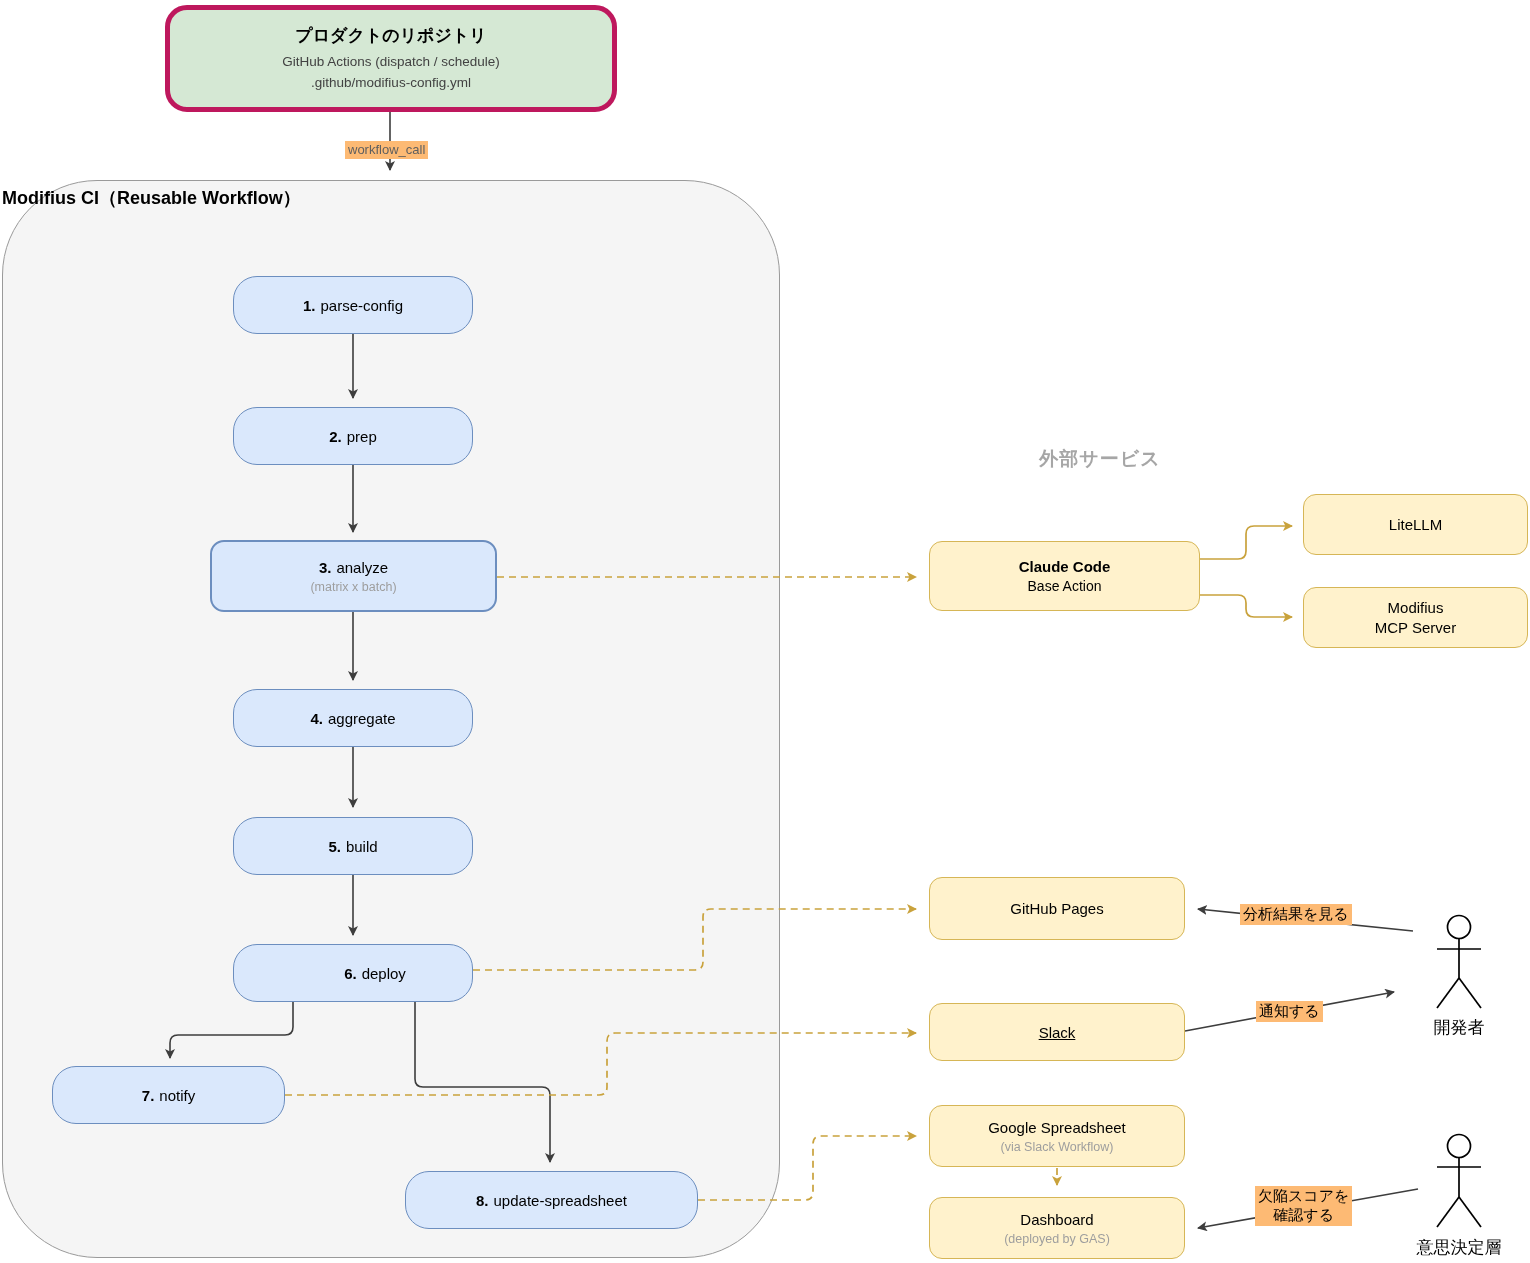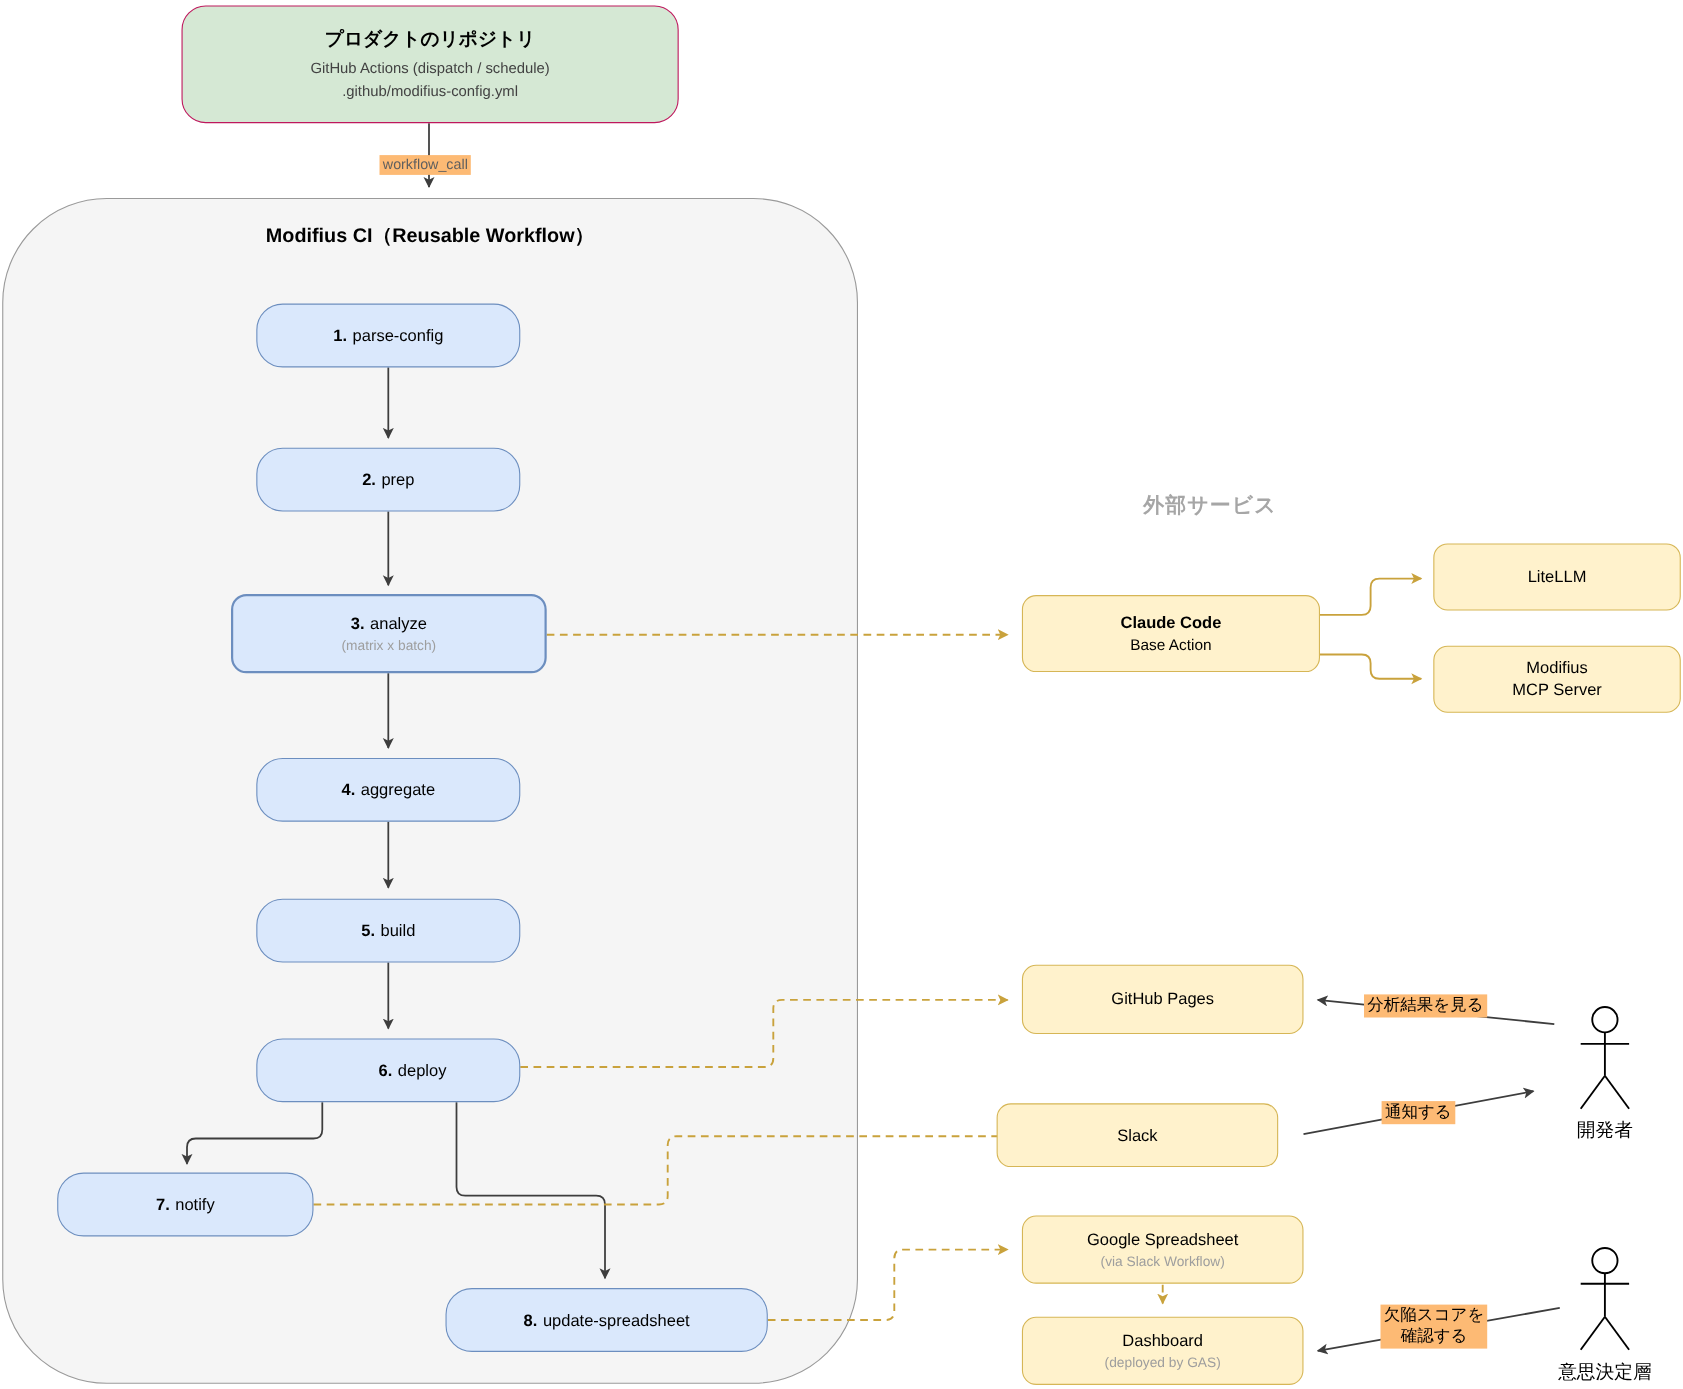--- a/index.html
+++ b/index.html
@@ -5,30 +5,30 @@
   html,body{margin:0;padding:0;background:#ffffff;}
   .canvas{
     position:relative;width:1530px;height:1263px;
     font-family:"Liberation Sans","DejaVu Sans",sans-serif;
     color:#000;overflow:hidden;background:#fff;
   }
   .wires{position:absolute;left:0;top:0;width:1530px;height:1263px;pointer-events:none;}
   .node{position:absolute;box-sizing:border-box;display:flex;flex-direction:column;
         align-items:center;justify-content:center;text-align:center;}
   .rounded{border-radius:24px;}
-  .green{background:#d5e8d4;border:1px solid #be185d;border-radius:22px;}
+  .green{background:#d5e8d4;border:5px solid #be185d;border-radius:22px;}
   .blue{background:#dae8fc;border:1px solid #6c8ebf;}
   .blue.strong{border:2.5px solid #6c8ebf;border-radius:14px;}
   .yellow{background:#fff2cc;border:1px solid #d6b656;border-radius:13px;}
   .container-frame{
     position:absolute;left:2px;top:180px;width:778px;height:1078px;
     background:#f5f5f5;border:1px solid #9a9a9a;border-radius:95px;box-sizing:border-box;
   }
   .container-title{
-    position:absolute;left:2px;top:202px;width:778px;text-align:center;
+    position:absolute;left:2px;top:186px;width:778px;text-align:left;
     font-size:18px;font-weight:bold;
   }
   .repo-title{font-size:17px;font-weight:bold;margin-bottom:5px;}
   .repo-sub{font-size:13.5px;color:#424242;line-height:1.55;}
   .step-text{font-size:15px;}
   .step-num{font-weight:bold;}
   .step-label{margin-left:5px;}
   .sub-gray{font-size:12.5px;color:#9e9e9e;margin-top:4px;}
   .ext-title{font-size:15px;}
   .ext-bold{font-size:15px;font-weight:bold;}
@@ -149,21 +149,21 @@
   <div class="node yellow" style="left:1303px;top:494px;width:225px;height:61px;">
     <div class="ext-title">LiteLLM</div>
   </div>
   <div class="node yellow" style="left:1303px;top:587px;width:225px;height:61px;">
     <div class="ext-title">Modifius</div>
     <div class="ext-title" style="margin-top:3px;">MCP Server</div>
   </div>
   <div class="node yellow" style="left:929px;top:877px;width:256px;height:63px;">
     <div class="ext-title">GitHub Pages</div>
   </div>
-  <div class="node yellow" style="left:906px;top:1003px;width:256px;height:58px;">
+  <div class="node yellow" style="left:929px;top:1003px;width:256px;height:58px;text-decoration:underline;">
     <div class="ext-title">Slack</div>
   </div>
   <div class="node yellow" style="left:929px;top:1105px;width:256px;height:62px;">
     <div class="ext-title">Google Spreadsheet</div>
     <div class="sub-gray">(via Slack Workflow)</div>
   </div>
   <div class="node yellow" style="left:929px;top:1197px;width:256px;height:62px;">
     <div class="ext-title">Dashboard</div>
     <div class="sub-gray">(deployed by GAS)</div>
   </div>

